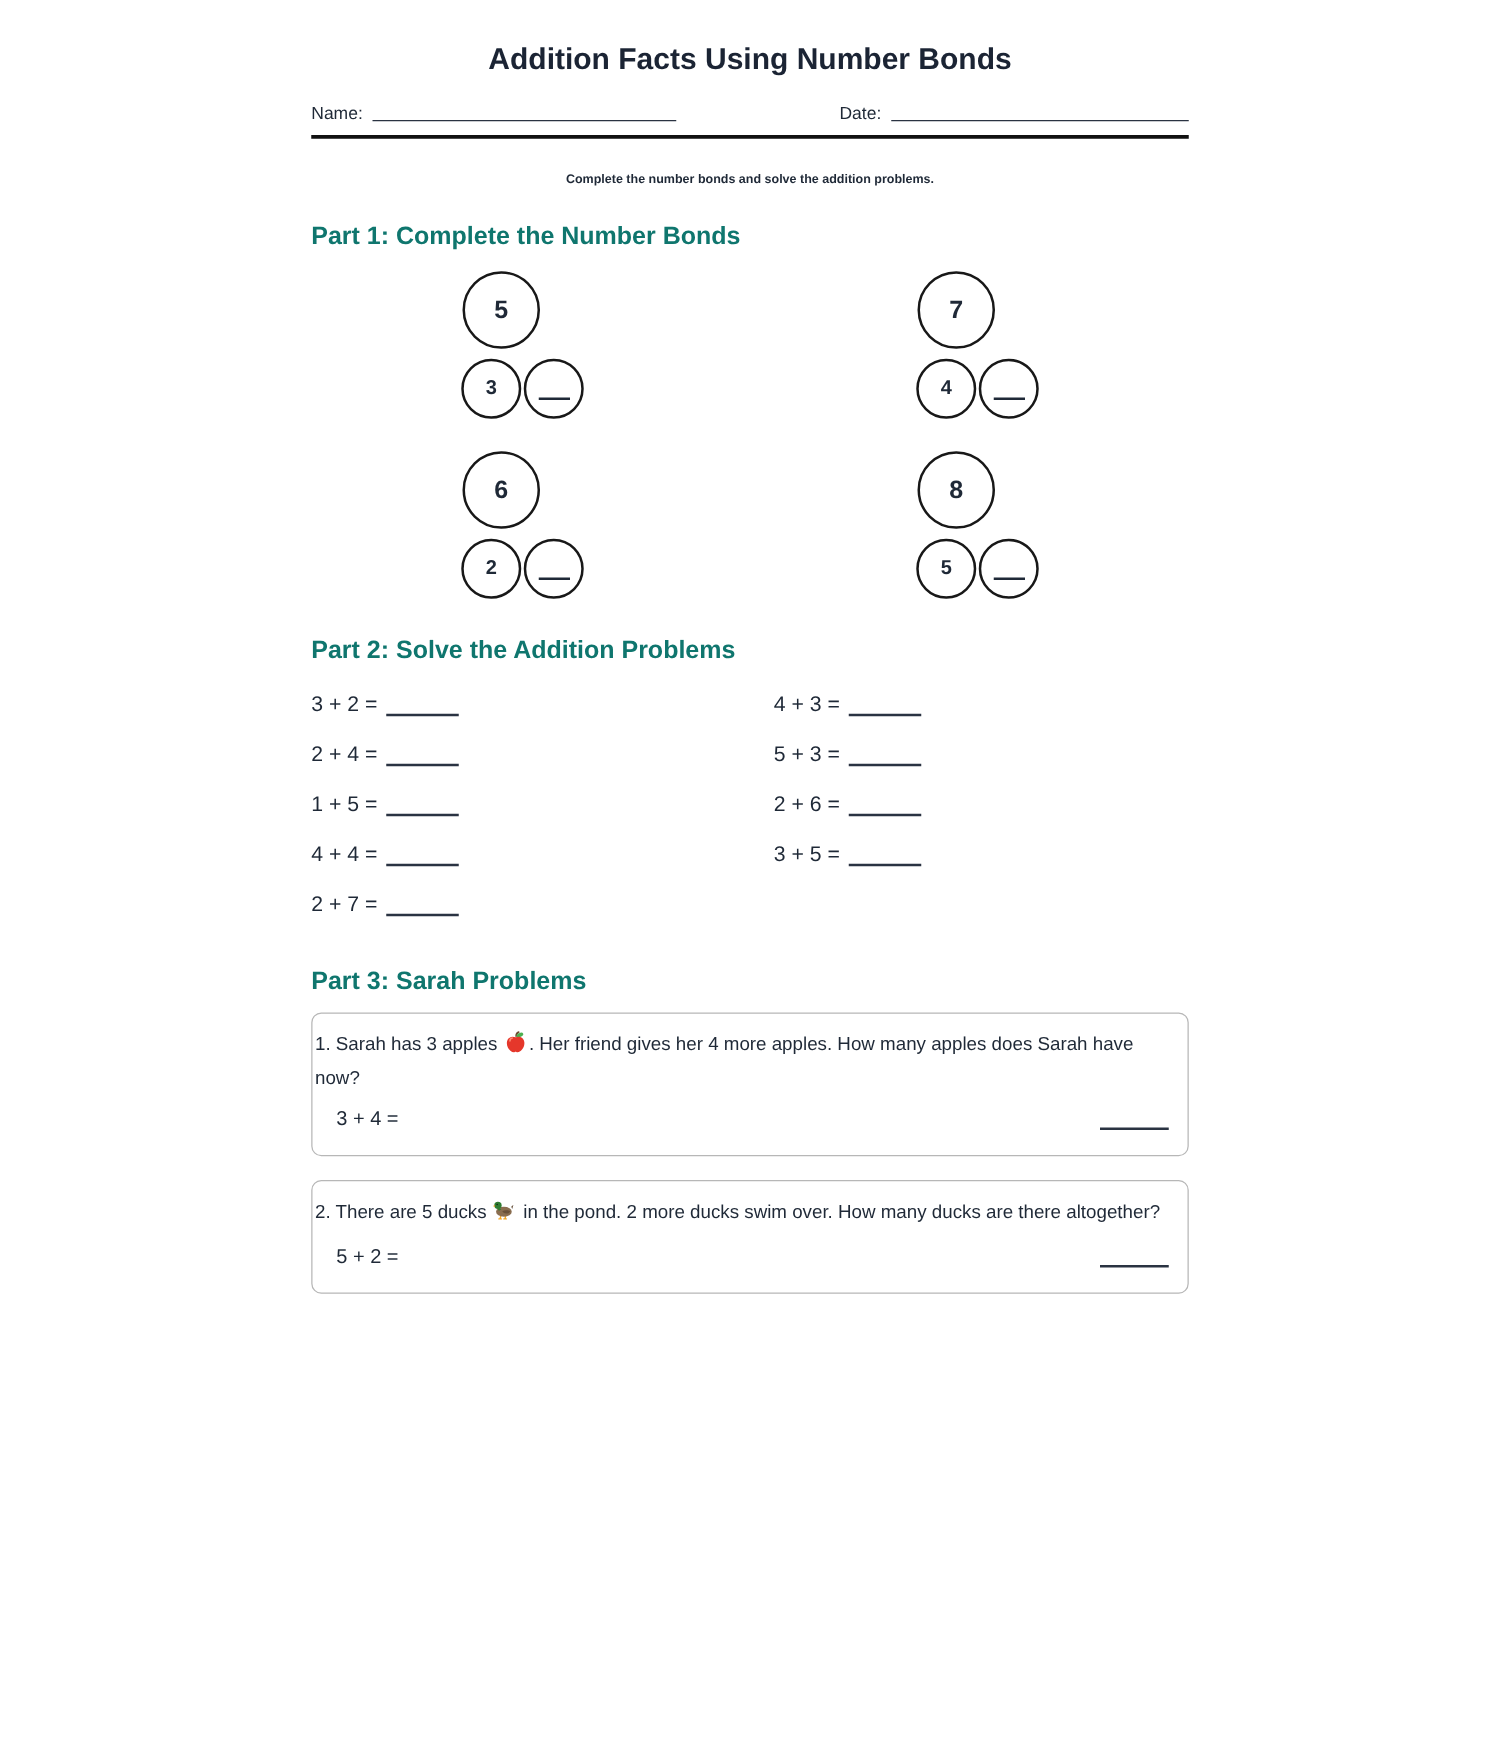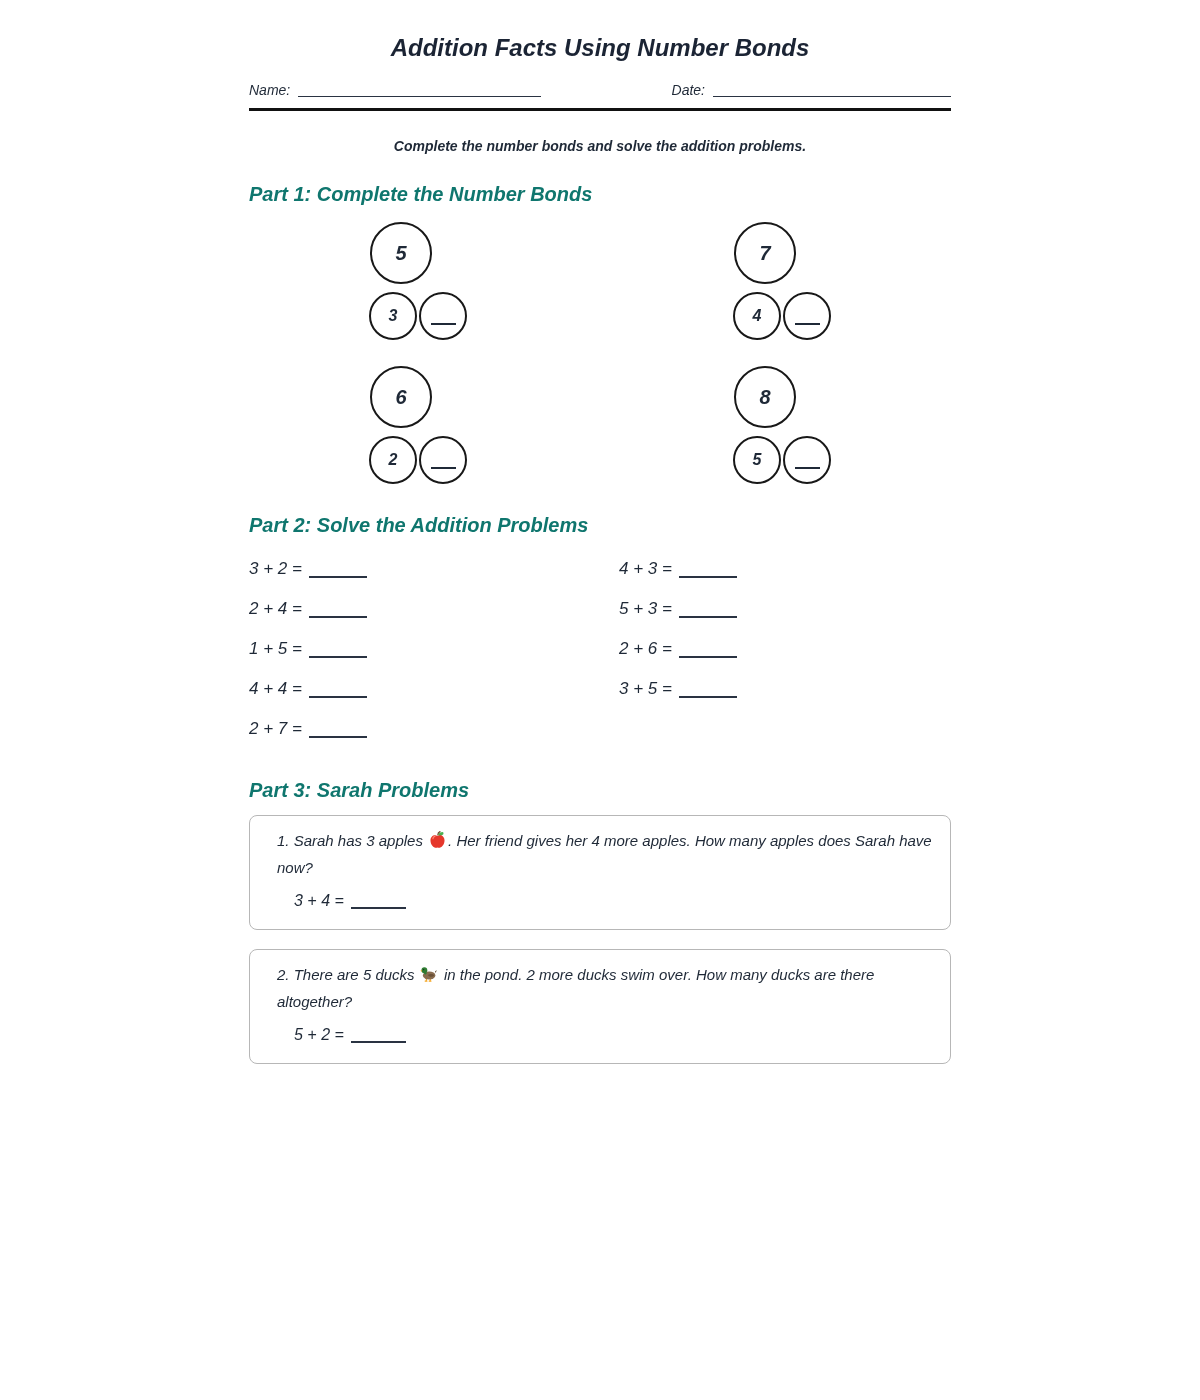--- a/index.html
+++ b/index.html
@@ -2,21 +2,21 @@
 <html><head>
 <meta charset="utf-8">
 <style>
   html, body { margin: 0; padding: 0; }
   body {
     width: 1200px; height: 1400px;
     background: #ffffff;
     font-family: "Liberation Sans", sans-serif;
     color: #1f2937;
   }
-  .sheet { width: 702px; margin: 0 auto; font-style: italic; }
+  .sheet { width: 702px; margin: 0 auto; }
 
   .title {
     padding-top: 34px;
     font-size: 24px; font-weight: bold;
     text-align: center;
     color: #1b2434;
   }
 
   .name-date-row {
     display: flex; justify-content: space-between; align-items: flex-end;
@@ -26,21 +26,21 @@
   .nd-label { margin-right: 8px; }
   .nd-line { display: inline-block; border-bottom: 1.5px solid #2a3342; height: 14px; }
   .nd-line.name { width: 243px; }
   .nd-line.date { width: 238px; }
 
   .thick-rule { margin-top: 10px; height: 3px; background: #111111; }
 
   .instruction {
     margin-top: 27px;
     text-align: center;
-    font-size: 14px; font-weight: bold;
+    font-size: 10px; font-weight: bold;
   }
 
   .part-heading {
     margin-top: 30px;
     font-size: 20px; font-weight: bold;
     color: #0f766e;
   }
   .part-heading.p1 { margin-top: 29px; }
 
   
@@ -81,30 +81,30 @@
     display: inline-block; width: 58px; height: 0;
     border-bottom: 2px solid #2a3342;
     transform: translateY(8px);
     margin-left: 7px;
   }
 
   
   .word-box {
     box-sizing: border-box;
     border: 1px solid #b7b7b7; border-radius: 8px;
-    padding: 13px 15px 16px 27px;
+    padding: 13px 15px 16px 2px;
     margin-top: 13px;
     font-size: 15px; line-height: 24px;
   }
   .word-box + .word-box { margin-top: 19px; }
   .wp-text { display: block; }
   .wp-eq {
     margin-top: 9px; margin-left: 17px;
     font-size: 16px;
-    display: flex; align-items: center;
+    display: flex; align-items: center; justify-content: space-between;
   }
   .wp-blank {
     display: inline-block; width: 55px; height: 0;
     border-bottom: 2px solid #2a3342;
     transform: translateY(7px);
     margin-left: 7px;
   }
   .emoji-icon { display: inline-block; vertical-align: -3px; margin: 0 1px; }
 </style>
 </head>

